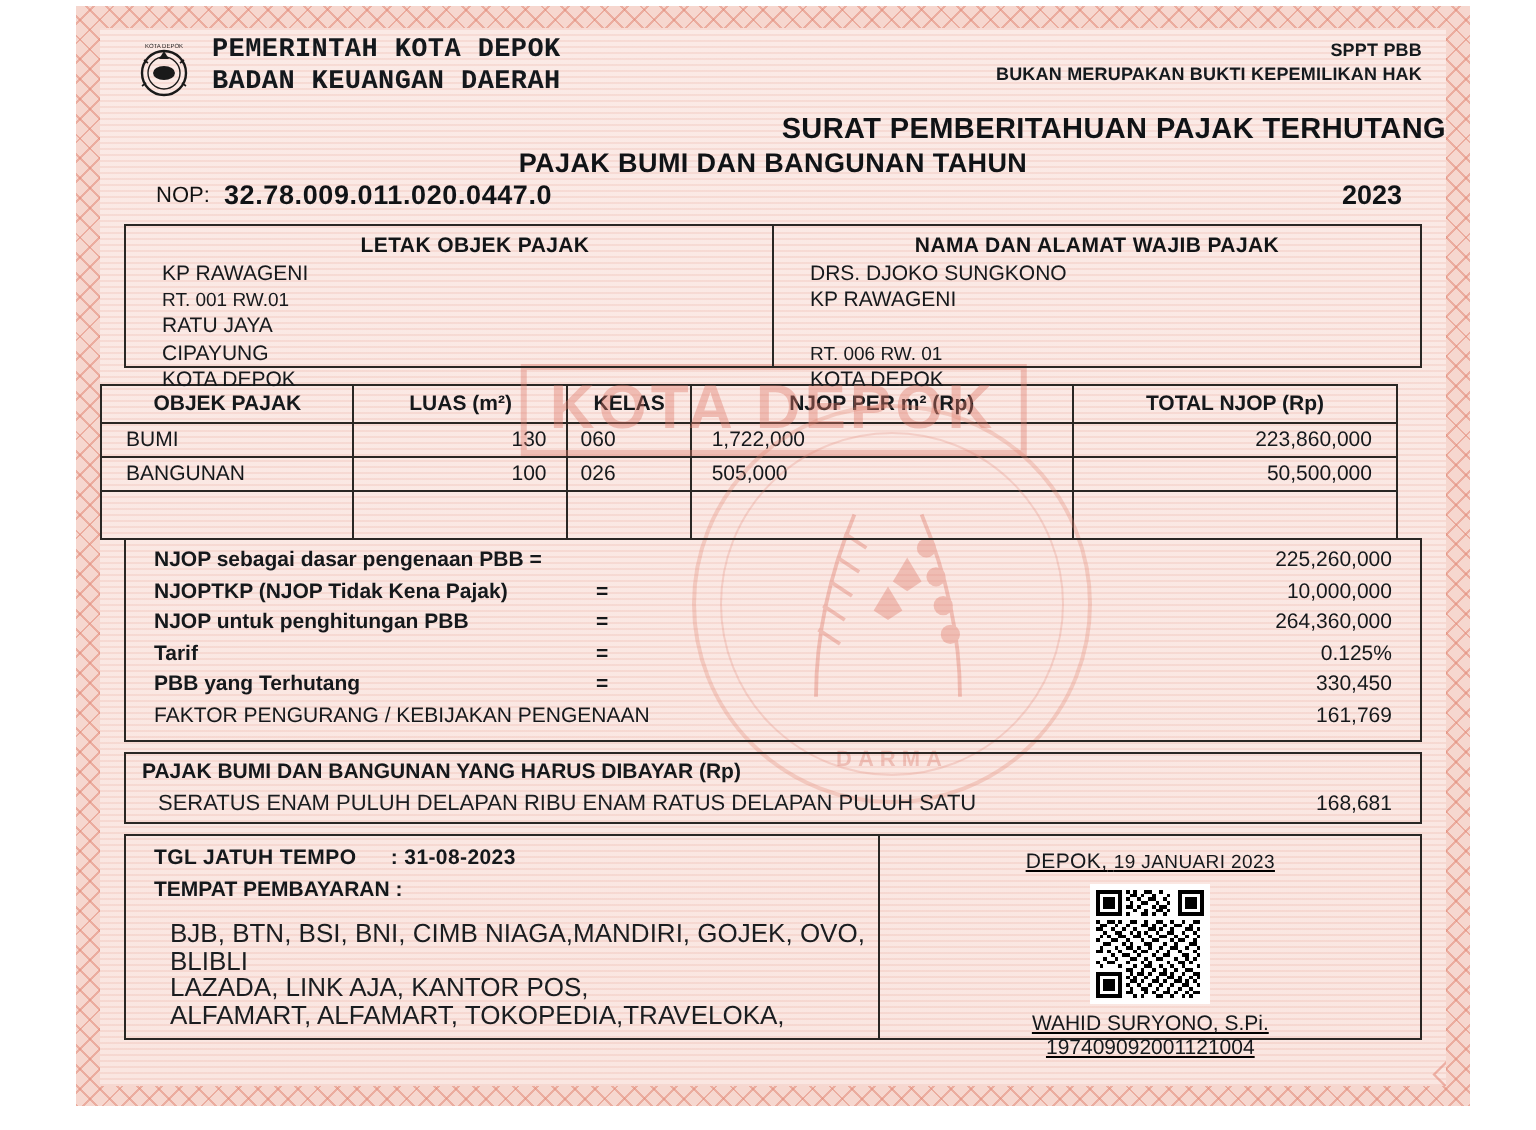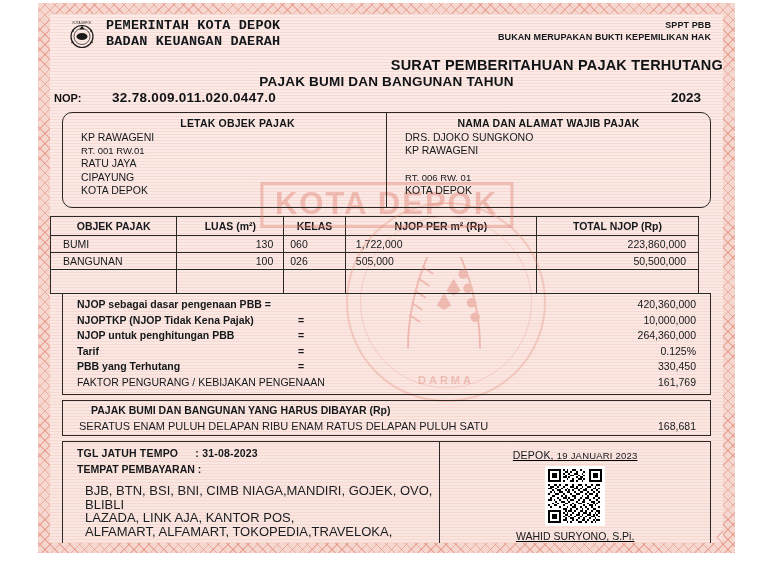--- a/index.html
+++ b/index.html
@@ -169,24 +169,24 @@
     margin-top: 1px;
     letter-spacing: 0.2px;
   }
   .nop-row {
     position: relative;
     height: 18px;
     margin-top: 1px;
   }
   .nop-label {
     position: absolute;
-    left: 4px;
+    left: 28px;
     top: 2px;
     font-size: 11px;
-    font-weight: bold;
+    font-weight: normal;
     color: #111;
   }
   .nop-value {
     position: absolute;
     left: 62px;
     top: 0px;
     font-size: 13.5px;
     font-weight: bold;
     color: #101316;
     letter-spacing: 0.3px;
@@ -204,23 +204,22 @@
   .frame {
     position: relative;
     border: 1.3px solid #2a2724;
     margin: 0 12px;
     box-sizing: border-box;
   }
 
   
   .party-box {
     display: flex;
-    height: 96px;
+    height: 72px;
     margin-top: 4px;
-    border-radius: 10px;
   }
   .party-col {
     flex: 1 1 0;
     padding: 4px 0 0 0;
     position: relative;
   }
   .party-col + .party-col { border-left: 1.3px solid #2a2724; }
   .party-head {
     text-align: center;
     font-size: 10.5px;
@@ -301,21 +300,21 @@
   
   .pay-box {
     margin-top: 5px;
     padding: 3px 0 4px 0;
     height: 36px;
     box-sizing: border-box;
     position: relative;
   }
   .pay-title {
     position: absolute;
-    left: 28px; top: 3px;
+    left: 8px; top: 3px;
     font-size: 10.5px;
     font-weight: bold;
     color: #15181b;
     text-align: right;
   }
   .pay-words {
     position: absolute;
     left: 16px; top: 19px;
     font-size: 11px;
     color: #1a1d20;
@@ -520,21 +519,21 @@
             <td></td>
             <td></td>
             <td></td>
           </tr>
         </tbody>
       </table>
 
       <div class="frame calc-box">
         <div class="calc-row">
           <span class="calc-label">NJOP sebagai dasar pengenaan PBB =</span>
-          <span class="calc-val">420,360,000</span>
+          <span class="calc-val">225,260,000</span>
         </div>
         <div class="calc-row">
           <span class="calc-label">NJOPTKP (NJOP Tidak Kena Pajak)</span>
           <span class="calc-eq">=</span>
           <span class="calc-val">10,000,000</span>
         </div>
         <div class="calc-row">
           <span class="calc-label">NJOP untuk penghitungan PBB</span>
           <span class="calc-eq">=</span>
           <span class="calc-val">264,360,000</span>

